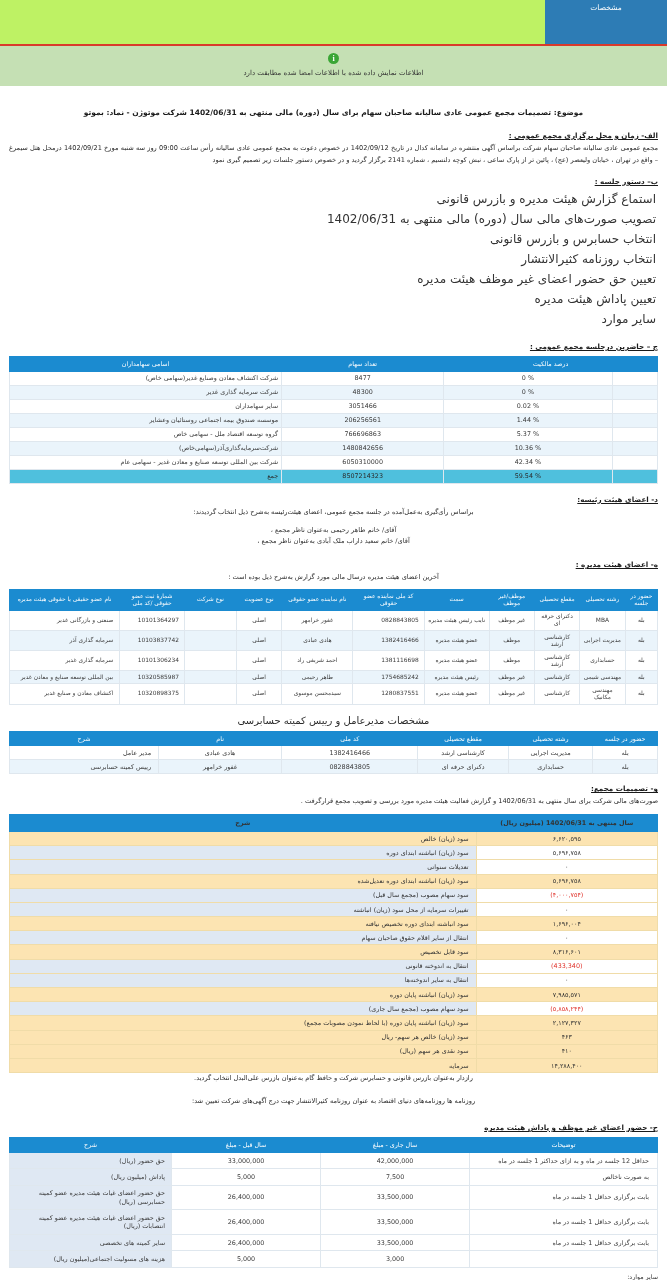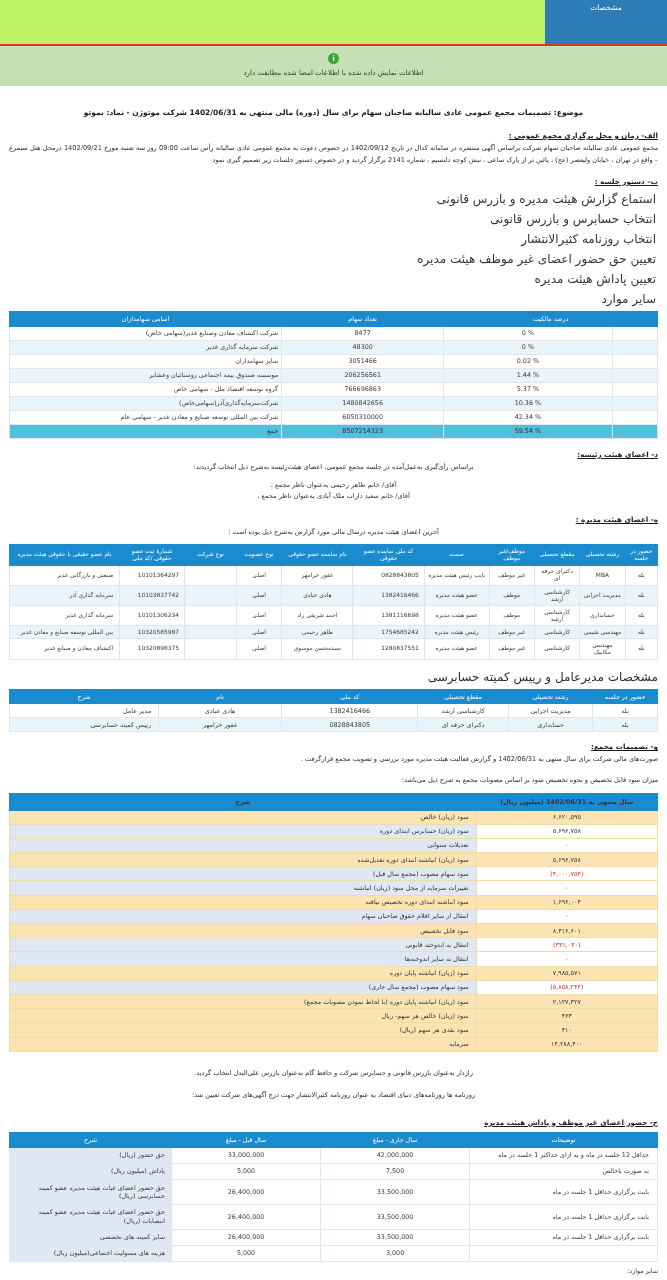--- a/index.html
+++ b/index.html
@@ -92,21 +92,21 @@
 
   
   table.fees { border:1px solid #9ab; margin-top:5px; }
   table.fees th { font-size:6.3px; }
   table.fees td { padding:3.5px 4px; line-height:1.3; }
   table.fees td.shr { background:#dfe8f3; text-align:right; padding-right:6px; width:25%; }
   table.fees td.prev { width:23%;margin-left:40px; }
   table.fees td.cur { width:23%; }
   table.fees td.note { text-align:right; padding-right:8px; width:29%; }
 
-  .tbl-cap { font-size:12px; margin:14px 0 0 0; color:#2b2b2b; text-align:right; }
+  .tbl-cap { font-size:10px; margin:14px 0 0 0; color:#2b2b2b; text-align:center; }
   .footnote { font-size:6.3px; line-height:1.7; text-align:justify; margin:4px 0 2px 0; color:#333; }
 </style>
 </head>
 <body>
 
 <div class="page">
 
   <div class="topbar">
     <div class="tab">
       <span>مشخصات</span>
@@ -121,26 +121,28 @@
 
   <div class="content">
 
     <div class="subject">موضوع: تصمیمات مجمع عمومی عادی سالیانه صاحبان سهام برای سال (دوره) مالی منتهی به 1402/06/31 شرکت موتوژن - نماد: بموتو</div>
 
     <div class="sec-head">الف- زمان و محل برگزاری مجمع عمومی :</div>
     <div class="para">مجمع عمومی عادی سالیانه صاحبان سهام شرکت براساس آگهی منتشره در سامانه کدال در تاریخ 1402/09/12 در خصوص دعوت به مجمع عمومی عادی سالیانه رأس ساعت 09:00 روز سه شنبه مورخ 1402/09/21 درمحل  هتل سیمرغ – واقع در تهران ، خیابان ولیعصر (عج) ، پائین تر از پارک ساعی ، نبش کوچه دلنسیم ، شماره 2141  برگزار گردید و در خصوص دستور جلسات زیر تصمیم گیری نمود</div>
 
     <div class="sec-head">ب– دستور جلسه :</div>
     <div class="agenda-item">استماع گزارش هیئت مدیره و بازرس قانونی</div>
+    <div class="agenda-item">تصویب صورت‌های مالی سال (دوره) مالی منتهی به 1402/06/31</div>
     <div class="agenda-item">انتخاب حسابرس و بازرس قانونی</div>
     <div class="agenda-item">انتخاب روزنامه کثیرالانتشار</div>
     <div class="agenda-item">تعیین حق حضور اعضای غیر موظف هیئت مدیره</div>
     <div class="agenda-item">تعیین پاداش هیئت مدیره</div>
     <div class="agenda-item">سایر موارد</div>
 
+    <div class="sec-head" style="margin-top:16px">ج – حاضرین درجلسه مجمع عمومی :</div>
     <table class="tbl sh">
       <thead>
         <tr>
           <th class="c-pct" colspan="2">درصد مالکیت</th>
           <th class="c-cnt">تعداد سهام</th>
           <th class="c-nm">اسامی سهامداران</th>
         </tr>
       </thead>
       <tbody>
         <tr>
@@ -315,37 +317,36 @@
           <td>دکترای حرفه ای</td>
           <td>0828843805</td>
           <td>غفور خرامهر</td>
           <td class="rtname">رییس کمیته حسابرسی</td>
         </tr>
       </tbody>
     </table>
 
     <div class="sec-head" style="margin-top:10px">و- تصمیمات مجمع:</div>
     <div class="para">صورت‌های مالی شرکت برای سال منتهی به 1402/06/31 و گزارش فعالیت هیئت مدیره مورد بررسی و تصویب مجمع قرارگرفت .</div>
-    <div class="para" style="margin-top:9px">میزان سود قابل تخصیص و نحوه تخصیص سود بر اساس مصوبات مجمع به شرح ذیل می‌باشد:</div>
 
     <table class="profit">
       <thead>
         <tr>
           <th style="width:28%">سال منتهی به 1402/06/31 (میلیون ریال)</th>
           <th style="width:72%">شرح</th>
         </tr>
       </thead>
       <tbody>
         <tr class="y">
             <td class="val">۶,۶۲۰,۵۹۵</td>
             <td class="desc">سود (زیان) خالص</td>
           </tr>
         <tr class="w">
             <td class="val">۵,۶۹۶,۷۵۸</td>
-            <td class="desc">سود (زیان) حسابرس ابتدای دوره</td>
+            <td class="desc">سود (زیان) انباشته ابتدای دوره</td>
           </tr>
         <tr class="w">
             <td class="val">۰</td>
             <td class="desc">تعدیلات سنواتی</td>
           </tr>
         <tr class="y">
             <td class="val">۵,۶۹۶,۷۵۸</td>
             <td class="desc">سود (زیان) انباشته ابتدای دوره تعدیل‌شده</td>
           </tr>
         <tr class="w">
@@ -362,21 +363,21 @@
           </tr>
         <tr class="w">
             <td class="val">۰</td>
             <td class="desc">انتقال از سایر اقلام حقوق صاحبان سهام</td>
           </tr>
         <tr class="y">
             <td class="val">۸,۳۱۶,۶۰۱</td>
             <td class="desc">سود قابل تخصیص</td>
           </tr>
         <tr class="w">
-            <td class="val neg">(۳۳۱,۰۳۰)</td>
+            <td class="val neg">(433,340)</td>
             <td class="desc">انتقال به اندوخته قانونی</td>
           </tr>
         <tr class="w">
             <td class="val">۰</td>
             <td class="desc">انتقال به سایر اندوخته‌ها</td>
           </tr>
         <tr class="y">
             <td class="val">۷,۹۸۵,۵۷۱</td>
             <td class="desc">سود (زیان) انباشته پایان دوره</td>
           </tr>
@@ -396,21 +397,21 @@
             <td class="val">۴۱۰</td>
             <td class="desc">سود نقدی هر سهم (ریال)</td>
           </tr>
         <tr class="y">
             <td class="val">۱۴,۲۸۸,۴۰۰</td>
             <td class="desc">سرمایه</td>
           </tr>
       </tbody>
     </table>
 
-    <div class="para center" style="margin-top:16px">رازدار  به‌عنوان بازرس قانونی و حسابرس شرکت و   حافظ گام  به‌عنوان بازرس علی‌البدل انتخاب گردید.</div>
+    <div class="para center" style="">رازدار  به‌عنوان بازرس قانونی و حسابرس شرکت و   حافظ گام  به‌عنوان بازرس علی‌البدل انتخاب گردید.</div>
     <div class="para center" style="margin-top:11px">روزنامه ها روزنامه‌های دنیای اقتصاد به عنوان روزنامه کثیرالانتشار جهت درج آگهی‌های شرکت تعیین شد:</div>
 
     <div class="sec-head" style="margin-top:16px">ح- حضور اعضای غیر موظف و پاداش هیئت مدیره</div>
     <table class="tbl fees">
       <thead>
         <tr>
           <th style="width:29%">توضیحات</th>
           <th style="width:23%">سال جاری - مبلغ</th>
           <th style="width:23%">سال قبل - مبلغ</th>
           <th style="width:25%">شرح</th>

